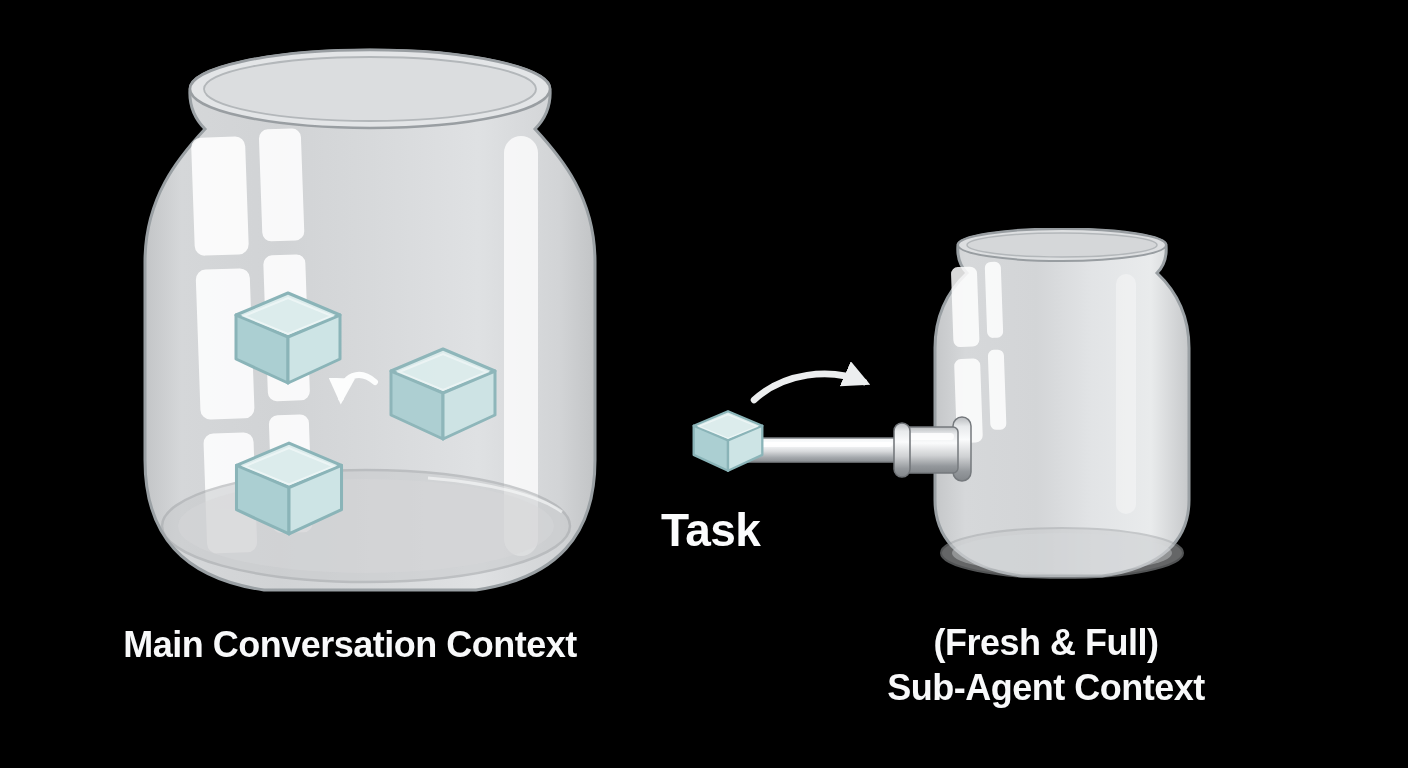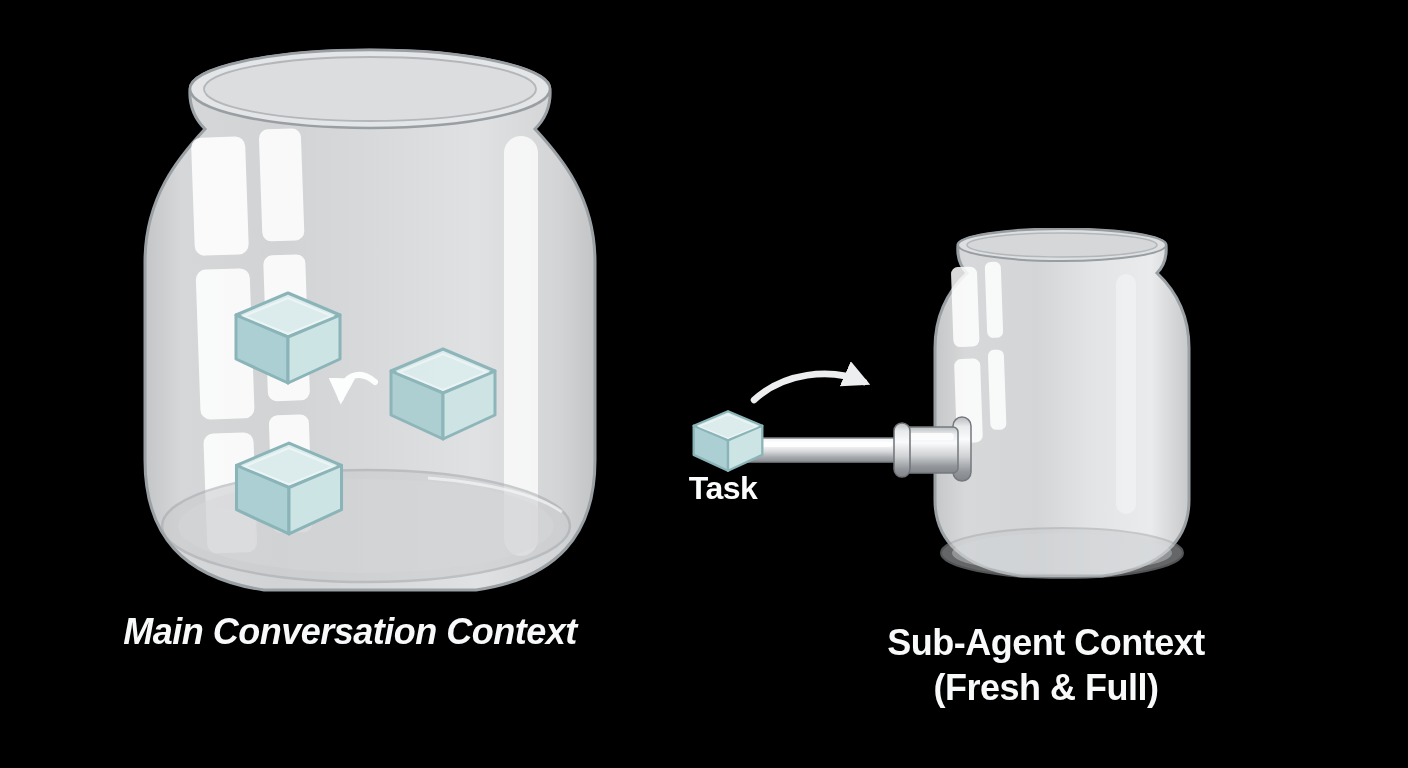--- a/index.html
+++ b/index.html
@@ -8,25 +8,25 @@
     overflow:hidden;font-family:"Liberation Sans",sans-serif;
   }
   .stage svg{position:absolute;display:block;}
   .jar-left{left:138px;top:40px;width:464px;height:556px;}
   .jar-right{left:930px;top:228px;width:264px;height:356px;}
   .transfer{left:680px;top:350px;width:300px;height:145px;}
   .caption{
     position:absolute;text-align:center;color:#f8f9fa;font-weight:700;
     font-size:36px;line-height:45px;letter-spacing:-0.5px;
   }
-  .caption-left{left:70px;top:609px;width:560px;font-style:italic;}
+  .caption-left{left:70px;top:622px;width:560px;}
   .caption-right{left:820px;top:620px;width:452px;}
   .task-label{
-    position:absolute;left:661px;top:470px;width:124px;text-align:center;
-    color:#fbfcfd;font-weight:700;font-size:32px;letter-spacing:-0.5px;
+    position:absolute;left:661px;top:503px;width:124px;
+    color:#fbfcfd;font-weight:700;font-size:46px;letter-spacing:-0.5px;
   }
 </style>
 </head>
 <body>
 
 <div class="stage">
 
   <svg class="jar-left" viewBox="0 0 464 556">
     <defs>
       <linearGradient id="glassL" x1="0" y1="0" x2="1" y2="0">
@@ -175,17 +175,17 @@
     <use href="#cubeT" x="8" y="56" width="80" height="66"></use>
   </svg>
 
   <div class="task-label">Task</div>
 
   <div class="caption caption-left">
     <div>Main Conversation Context</div>
   </div>
 
   <div class="caption caption-right">
+    <div>(Fresh &amp; Full)</div>
     <div>Sub-Agent Context</div>
-    <div>(Fresh &amp; Full)</div>
   </div>
 
 </div>
 
 </body></html>

